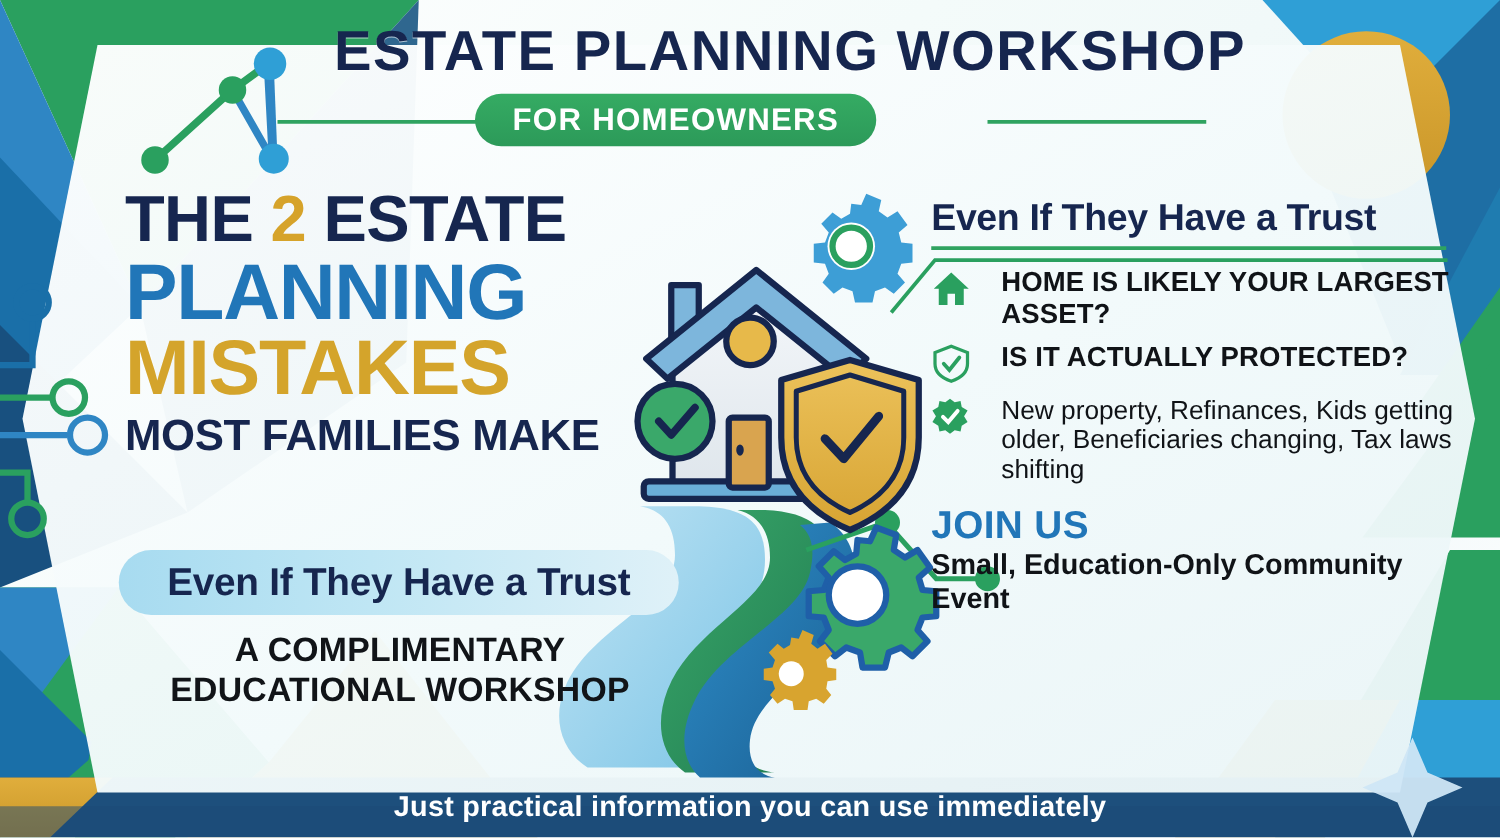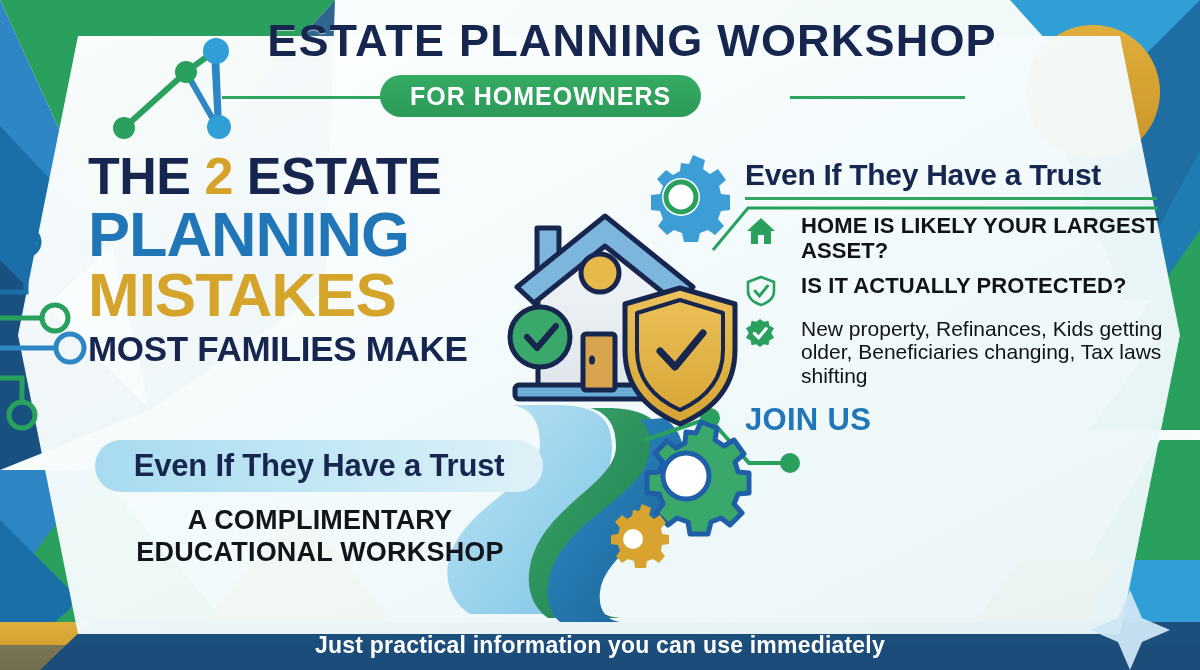--- a/index.html
+++ b/index.html
@@ -24,21 +24,21 @@
   .ribbon-line.left{left:222px;width:200px;}
   .ribbon-line.right{left:790px;width:175px;}
   .pill{
     position:absolute;left:380px;top:0;height:42px;
     background:linear-gradient(180deg,#35ab63 0%,#2c9a59 100%);
     border-radius:21px;display:flex;align-items:center;justify-content:center;
     padding:0 30px;color:#ffffff;font-size:25px;font-weight:700;letter-spacing:1px;
   }
 
   
-  .headline{position:absolute;left:88px;top:152px;width:420px;}
+  .headline{position:absolute;left:100px;top:152px;width:420px;}
   .hl-1{font-size:52px;font-weight:700;color:#16264f;line-height:.96;letter-spacing:-.5px;white-space:nowrap;}
   .hl-1 .num{color:#d6a32a;}
   .hl-2{font-size:63px;font-weight:700;color:#2176b8;line-height:.96;letter-spacing:-1px;margin-top:2px;}
   .hl-3{font-size:62px;font-weight:700;color:#d4a42b;line-height:.96;letter-spacing:-1px;margin-top:1px;}
   .hl-4{font-size:35px;font-weight:700;color:#16264f;line-height:1;letter-spacing:-.3px;margin-top:6px;white-space:nowrap;}
 
   .trust-pill{
     position:absolute;left:95px;top:440px;width:448px;height:52px;border-radius:26px;
     background:linear-gradient(90deg,#a7dbf0 0%,#bfe6f4 45%,#dff1f8 100%);
     display:flex;align-items:center;justify-content:center;
@@ -317,18 +317,19 @@
             <path d="M10 16.5 L14.5 21 L22.5 11.5" fill="none" stroke="#ffffff" stroke-width="3.4" stroke-linecap="round"></path>
           </svg>
         </span>
         <span class="btxt soft">New property, Refinances, Kids getting older, Beneficiaries changing, Tax laws shifting</span>
       </div>
 
     </div>
 
     <div class="joinblock">
       <div class="join-title">JOIN US</div>
+      <div class="join-sub">Small, Education-Only Community Event</div>
     </div>
   </div>
 
   <div class="footer-text">Just practical information you can use immediately</div>
 
 </div>
 
 </body></html>

